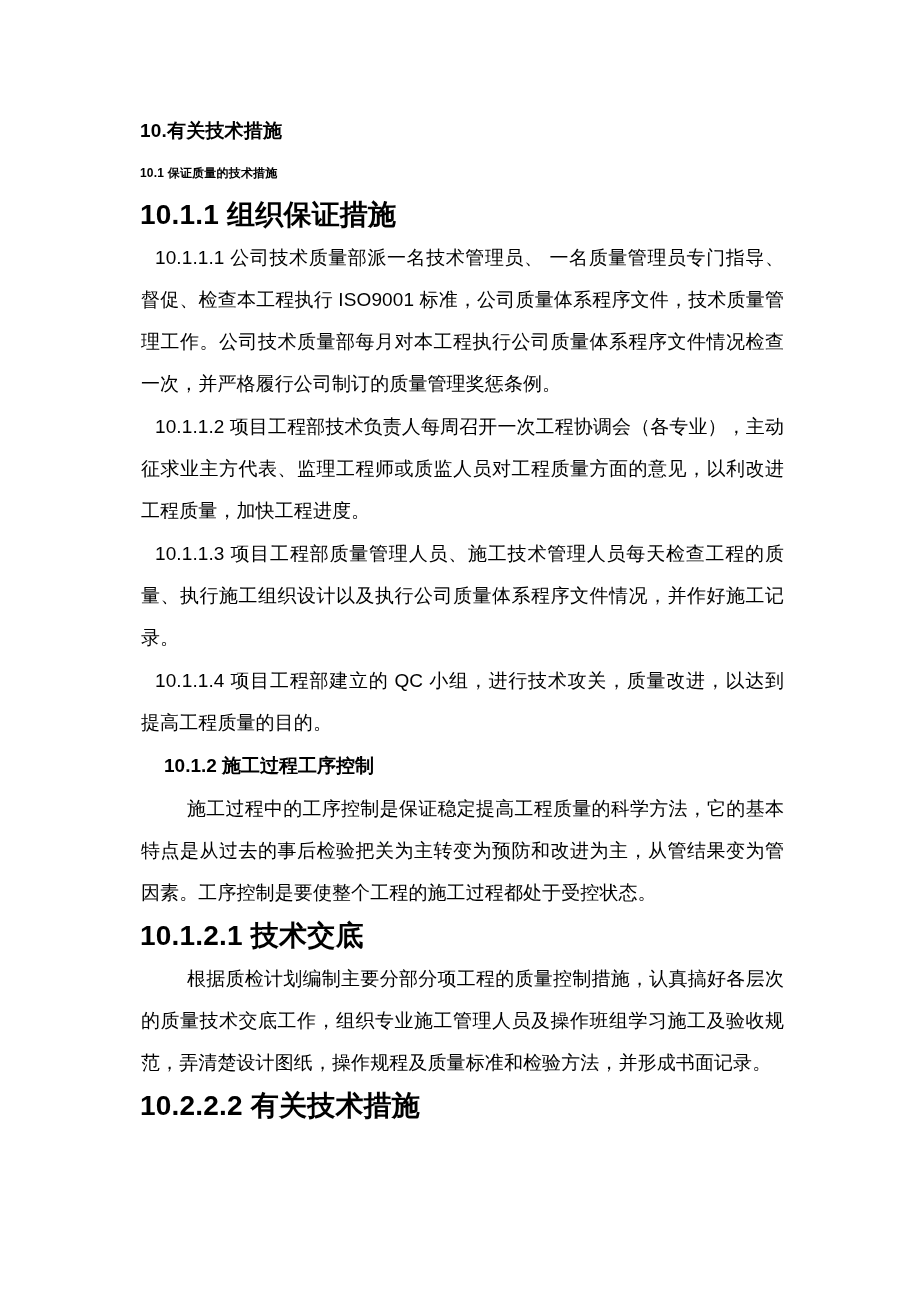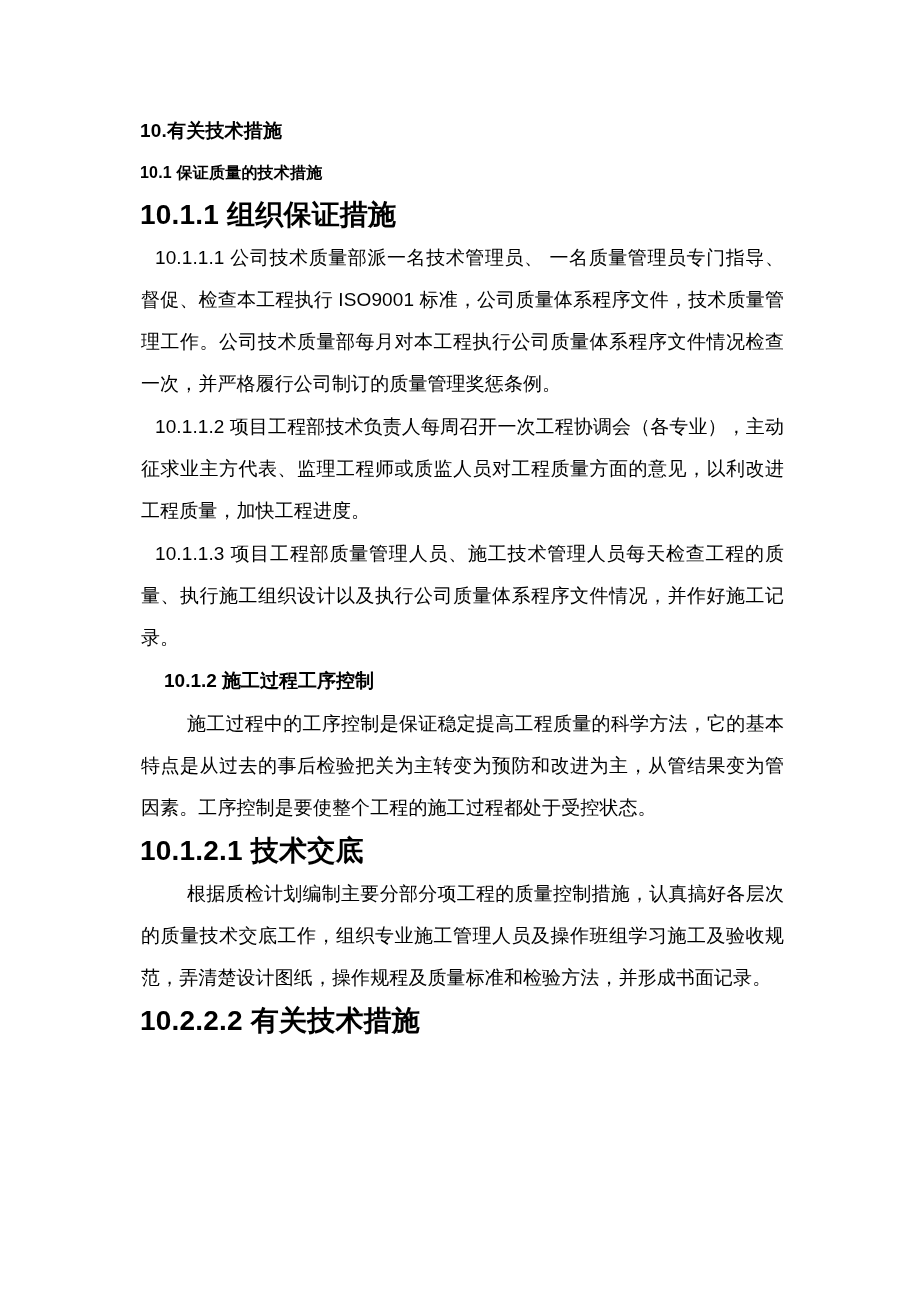--- a/index.html
+++ b/index.html
@@ -28,21 +28,21 @@
     margin: 0;
     padding: 0;
     font-weight: bold;
   }
   .h-l1 {
     font-size: 19px;
     line-height: 42px;
     letter-spacing: 0.2px;
   }
   .h-l2 {
-    font-size: 16px;
+    font-size: 12px;
     line-height: 42px;
     letter-spacing: 0.2px;
   }
   .h-l3 {
     font-size: 28px;
     line-height: 42px;
     letter-spacing: 0.2px;
   }
   .h-indent {
     font-size: 19px;
@@ -77,20 +77,21 @@
     <h2 class="heading h-l2">10.1 保证质量的技术措施</h2>
 
     <h3 class="heading h-l3">10.1.1 组织保证措施</h3>
 
     <p class="para ind1">10.1.1.1 公司技术质量部派一名技术管理员、 一名质量管理员专门指导、督促、检查本工程执行 ISO9001 标准，公司质量体系程序文件，技术质量管理工作。公司技术质量部每月对本工程执行公司质量体系程序文件情况检查一次，并严格履行公司制订的质量管理奖惩条例。</p>
 
     <p class="para ind1">10.1.1.2 项目工程部技术负责人每周召开一次工程协调会（各专业），主动征求业主方代表、监理工程师或质监人员对工程质量方面的意见，以利改进工程质量，加快工程进度。</p>
 
     <p class="para ind1">10.1.1.3 项目工程部质量管理人员、施工技术管理人员每天检查工程的质量、执行施工组织设计以及执行公司质量体系程序文件情况，并作好施工记录。</p>
 
+    <p class="para ind1">10.1.1.4 项目工程部建立的 QC 小组，进行技术攻关，质量改进，以达到提高工程质量的目的。</p>
 
     <h3 class="heading h-indent">10.1.2 施工过程工序控制</h3>
 
     <p class="para ind2">施工过程中的工序控制是保证稳定提高工程质量的科学方法，它的基本特点是从过去的事后检验把关为主转变为预防和改进为主，从管结果变为管因素。工序控制是要使整个工程的施工过程都处于受控状态。</p>
 
     <h3 class="heading h-l3">10.1.2.1 技术交底</h3>
 
     <p class="para ind2">根据质检计划编制主要分部分项工程的质量控制措施，认真搞好各层次的质量技术交底工作，组织专业施工管理人员及操作班组学习施工及验收规范，弄清楚设计图纸，操作规程及质量标准和检验方法，并形成书面记录。</p>
 
     <h3 class="heading h-l3">10.2.2.2 有关技术措施</h3>

